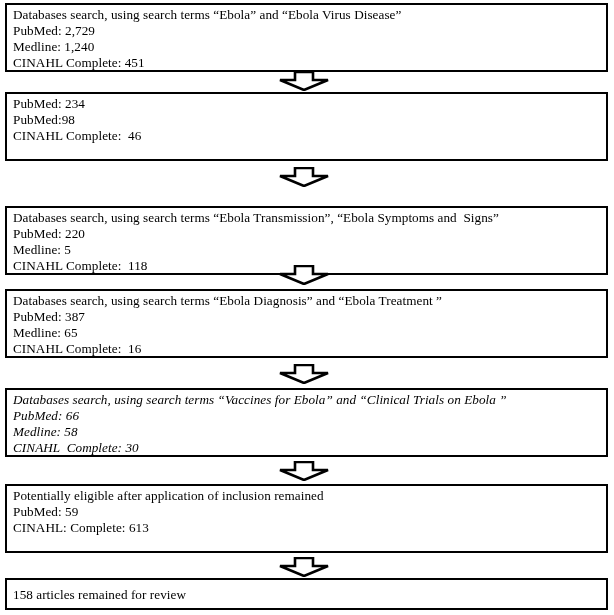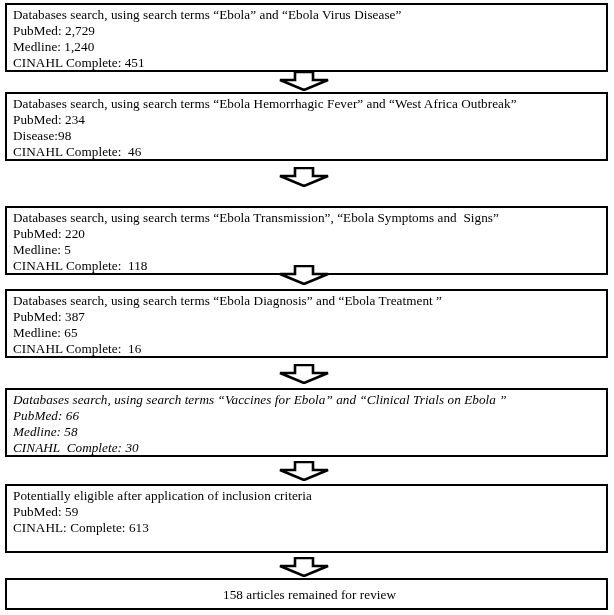--- a/index.html
+++ b/index.html
@@ -65,23 +65,22 @@
     <div class="node-line">CINAHL Complete: 451</div>
   </div>
 
   <div class="connector" style="top:71px;">
     <svg viewBox="0 0 52 20" preserveAspectRatio="none" aria-hidden="true">
       <polygon class="arrow-shape" points="17,1 35,1 35,9 50,9 26,19 2,9 17,9"></polygon>
     </svg>
   </div>
 
   <div class="node-box" style="top:92px;height:69px;">
-    <div class="node-line">Databases search, using search terms “Ebola Hemorrhagic Fever” and “West Africa Outbreak”</div>
     <div class="node-line">PubMed: 234</div>
-    <div class="node-line">Disease:98</div>
+    <div class="node-line">PubMed:98</div>
     <div class="node-line">CINAHL Complete:  46</div>
   </div>
 
   <div class="connector" style="top:167px;">
     <svg viewBox="0 0 52 20" preserveAspectRatio="none" aria-hidden="true">
       <polygon class="arrow-shape" points="17,1 35,1 35,9 50,9 26,19 2,9 17,9"></polygon>
     </svg>
   </div>
 
   <div class="node-box" style="top:206px;height:69px;">
@@ -117,28 +116,28 @@
     <div class="node-line">CINAHL  Complete: 30</div>
   </div>
 
   <div class="connector" style="top:461px;">
     <svg viewBox="0 0 52 20" preserveAspectRatio="none" aria-hidden="true">
       <polygon class="arrow-shape" points="17,1 35,1 35,9 50,9 26,19 2,9 17,9"></polygon>
     </svg>
   </div>
 
   <div class="node-box" style="top:484px;height:69px;">
-    <div class="node-line">Potentially eligible after application of inclusion criteria</div>
+    <div class="node-line">Potentially eligible after application of inclusion remained</div>
     <div class="node-line">PubMed: 59</div>
     <div class="node-line">CINAHL: Complete: 613</div>
   </div>
 
   <div class="connector" style="top:557px;">
     <svg viewBox="0 0 52 20" preserveAspectRatio="none" aria-hidden="true">
       <polygon class="arrow-shape" points="17,1 35,1 35,9 50,9 26,19 2,9 17,9"></polygon>
     </svg>
   </div>
 
-  <div class="node-box" style="top:578px;height:32px;padding-top:7px;text-align:center;">
+  <div class="node-box" style="top:578px;height:32px;padding-top:7px;">
     <div class="node-line">158 articles remained for review</div>
   </div>
 
 </div>
 
 </body></html>

